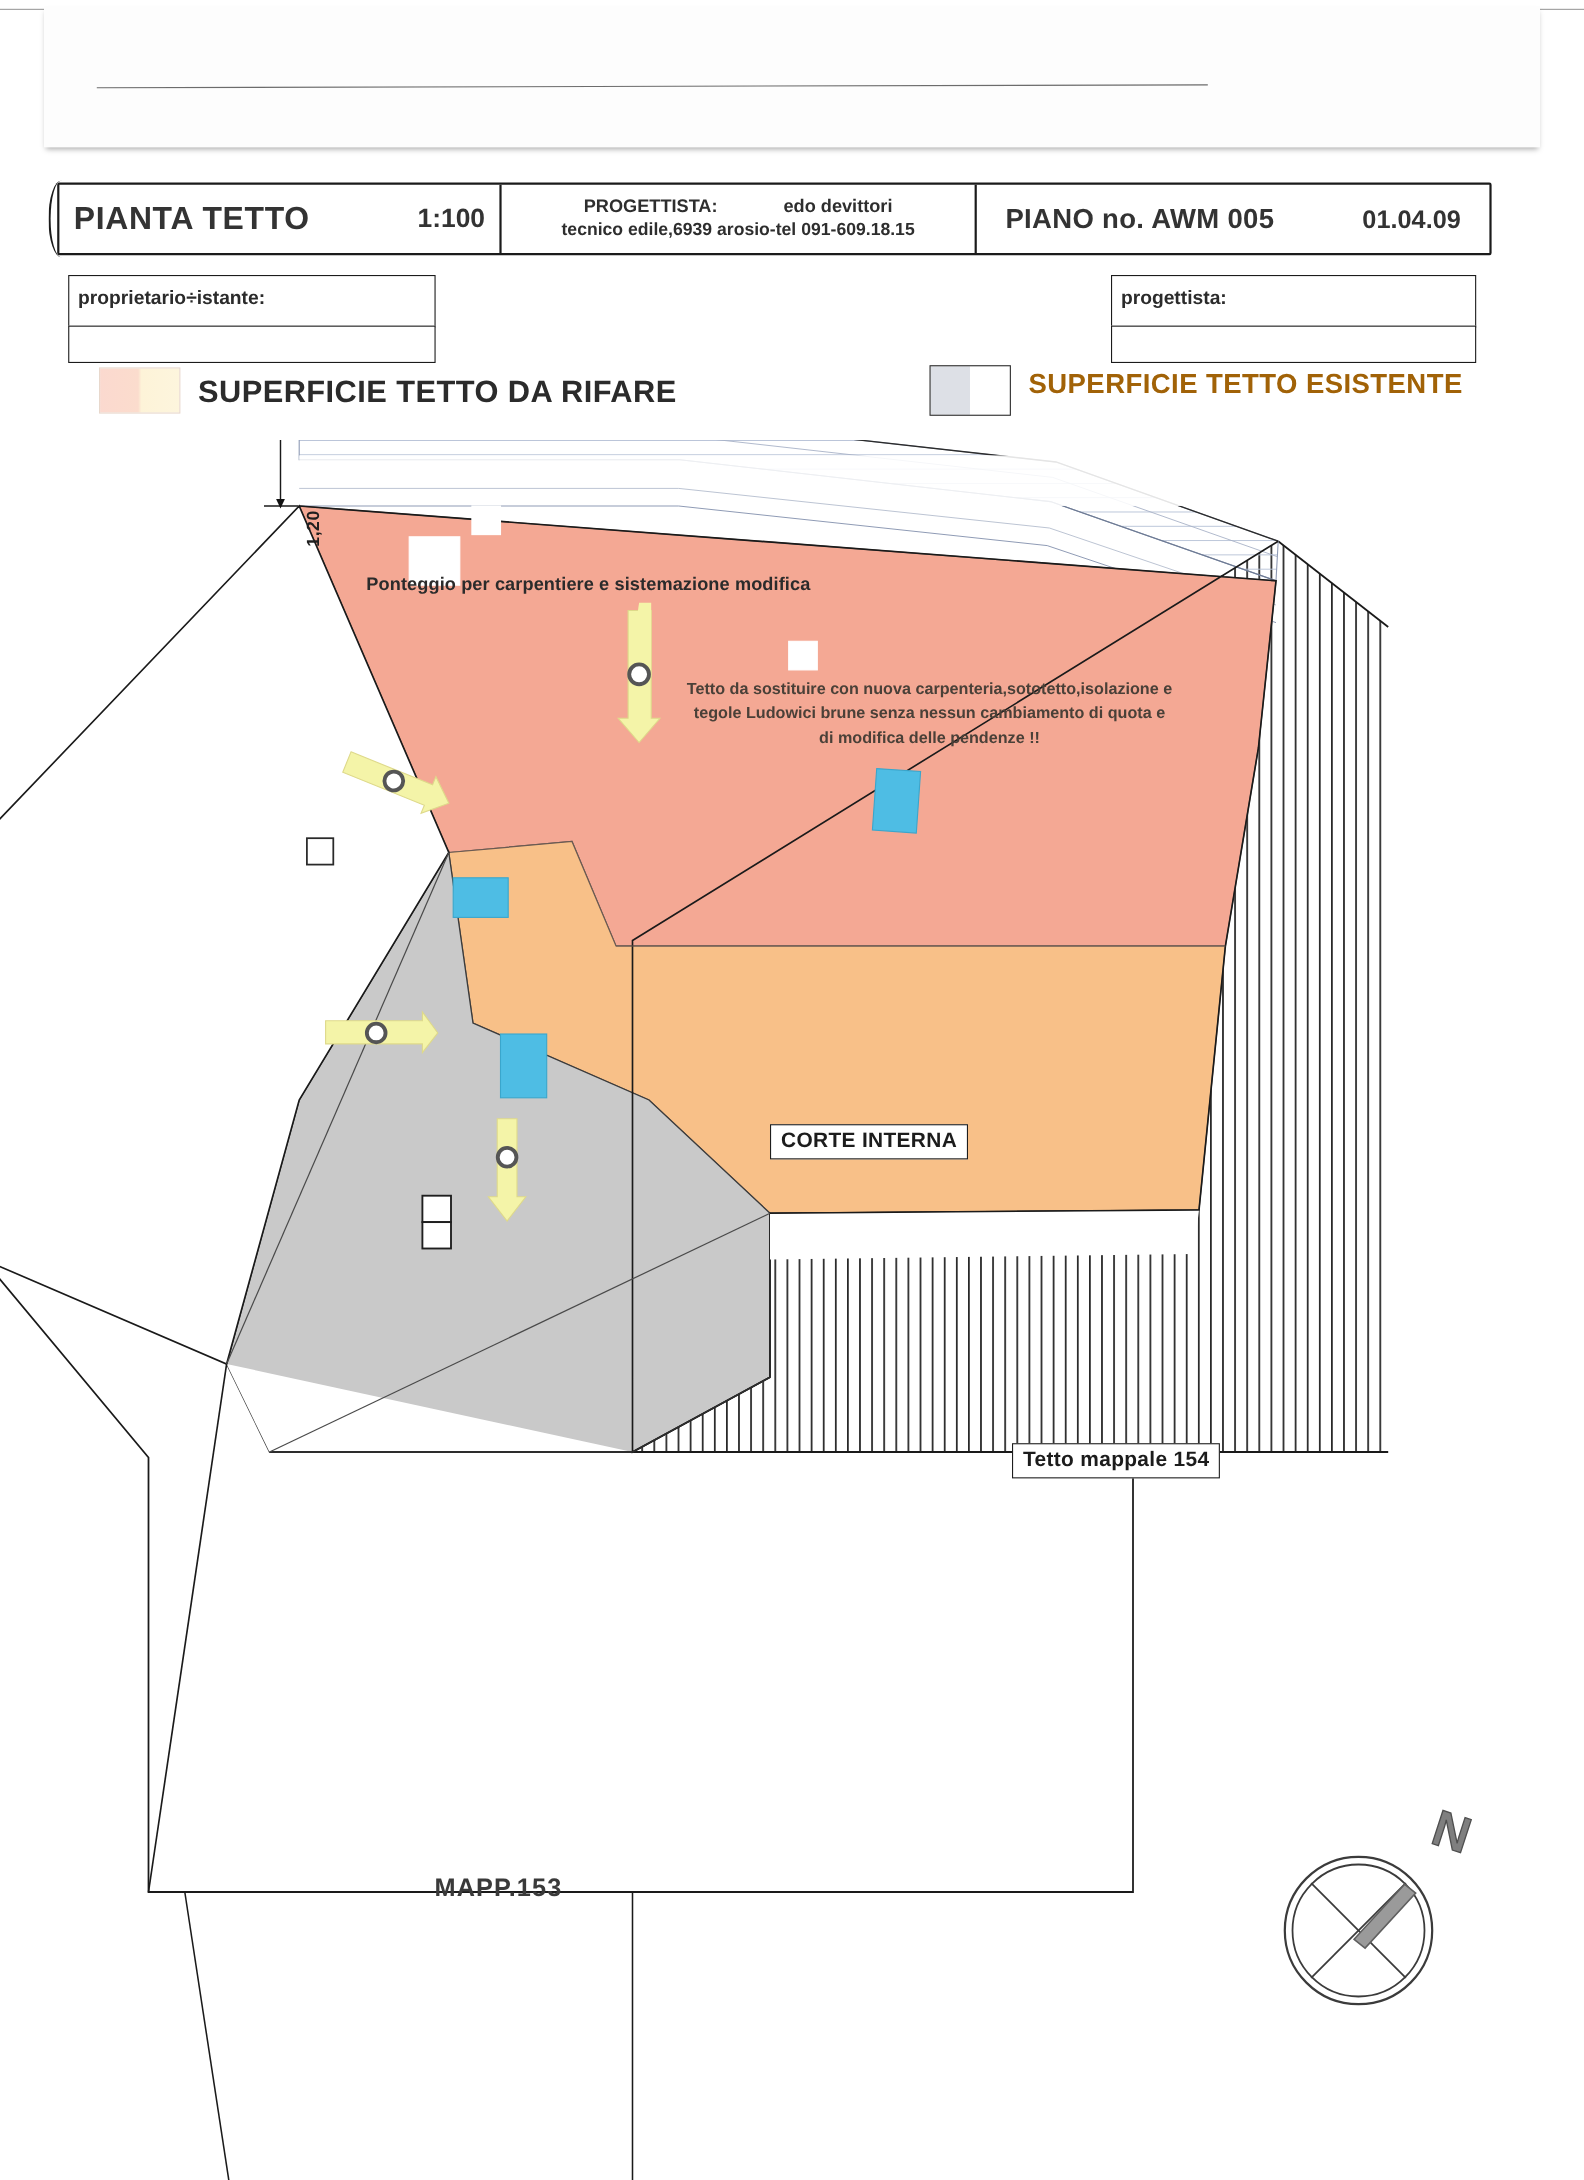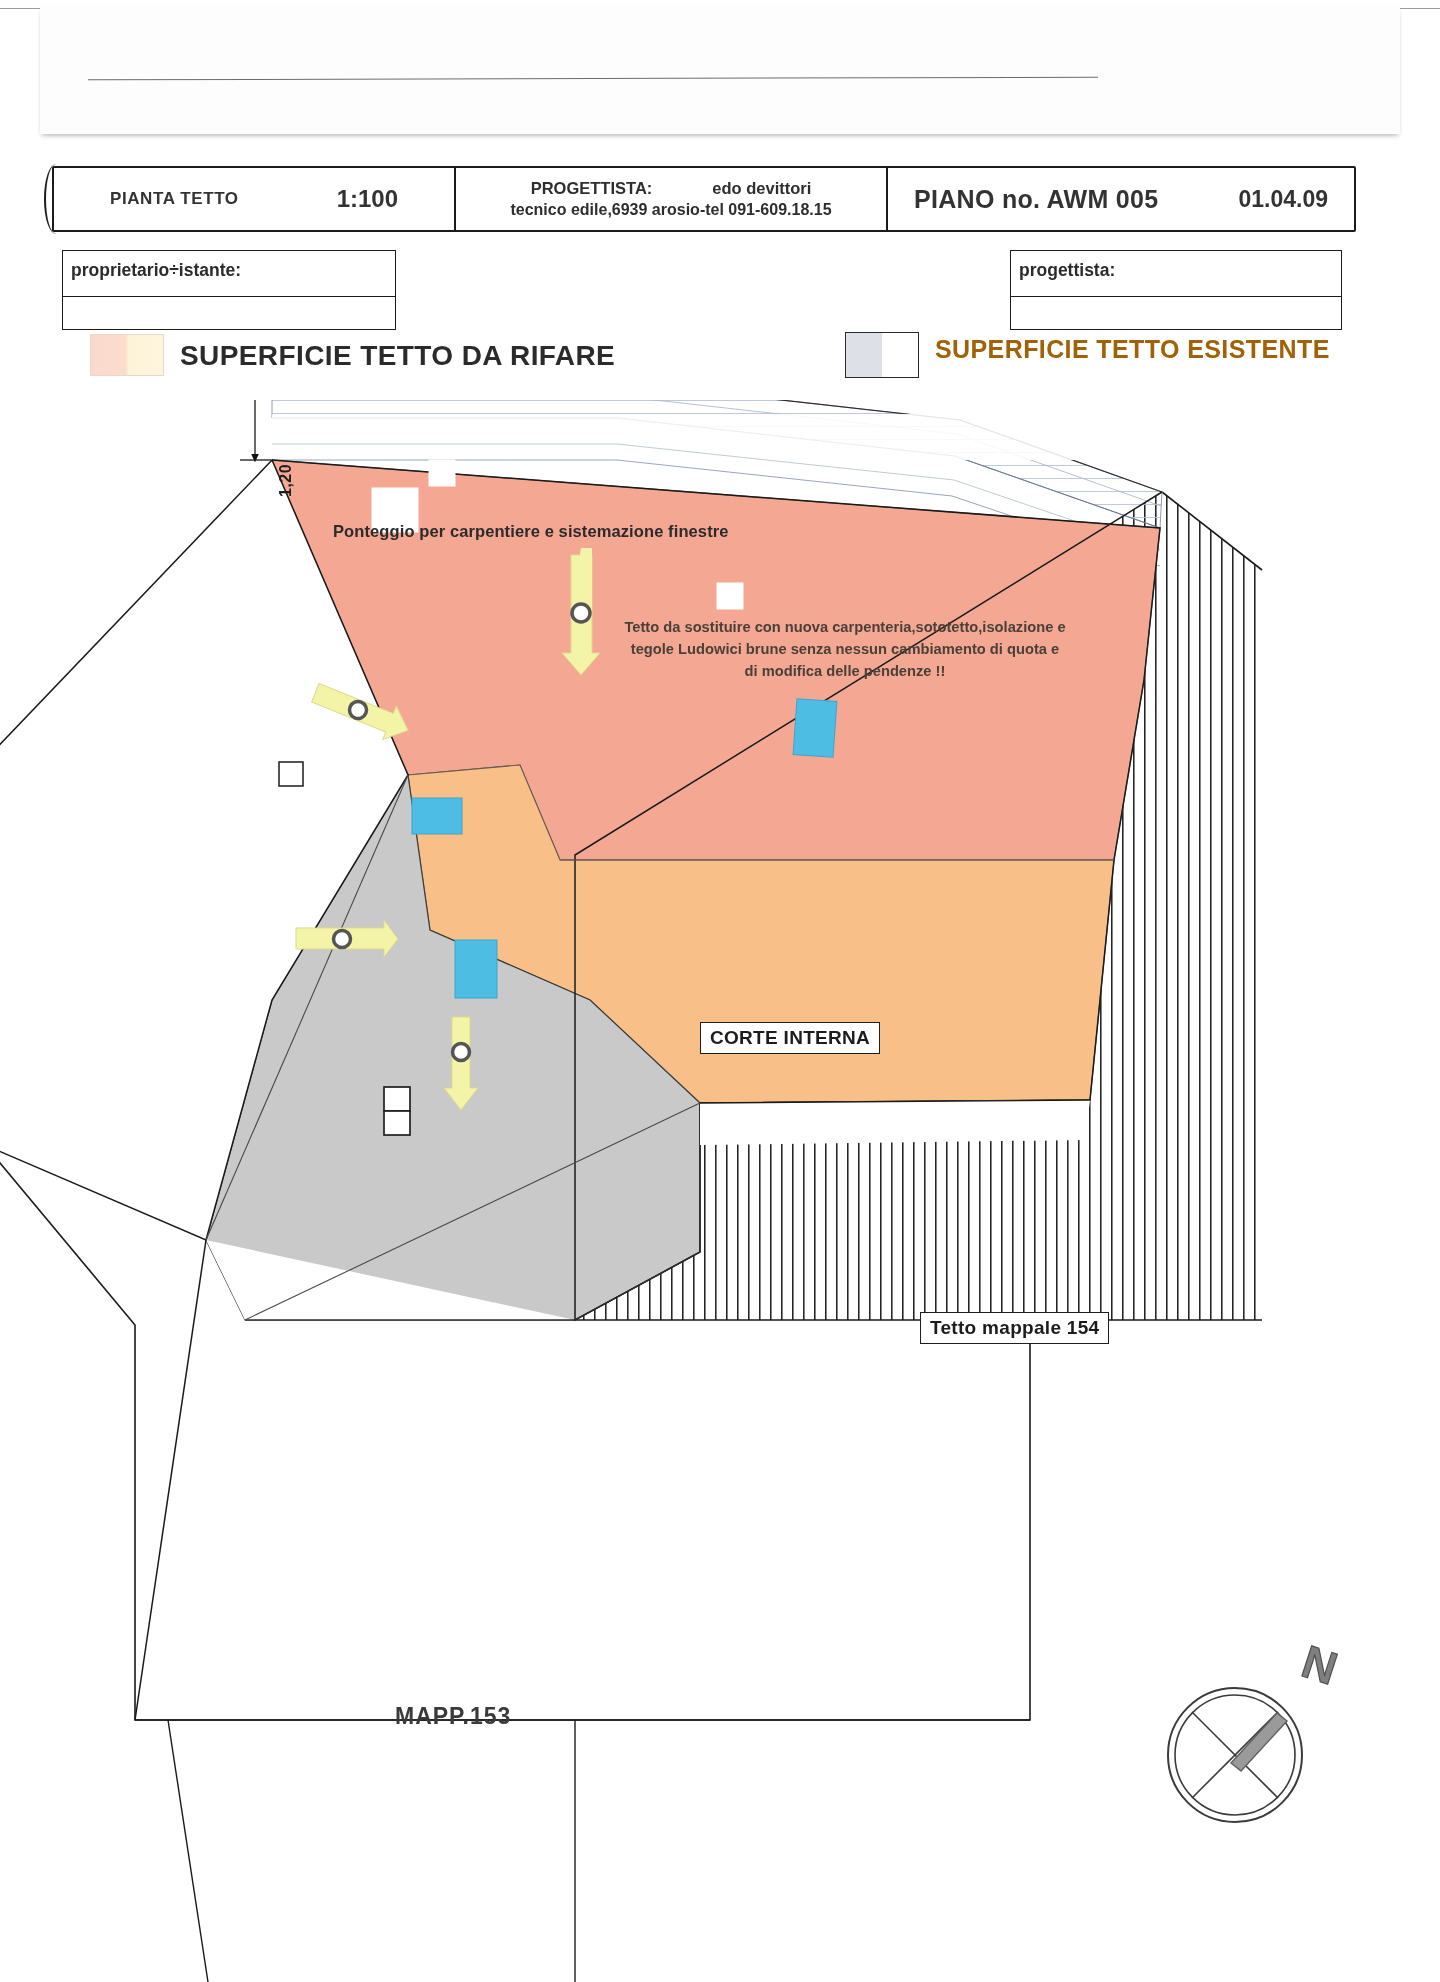--- a/index.html
+++ b/index.html
@@ -15,21 +15,21 @@
   #scan-top-rule{position:absolute;left:0;top:8px;width:1440px;height:0;
      border-top:1.2px solid #4a4a4a;opacity:.55;}
 
   
   #titleblock{position:absolute;left:52px;top:166px;width:1300px;height:62px;
      border:2px solid #1b1b1b;border-radius:2px;display:flex;align-items:stretch;background:#fff;}
   #titleblock::before{content:"";position:absolute;left:-10px;top:-4px;width:18px;height:70px;
      border-left:2px solid #1b1b1b;border-radius:60% 0 0 60%/50% 0 0 50%;}
   .tb-cell{display:flex;align-items:center;justify-content:center;height:100%;}
   #tb-left{width:400px;border-right:2px solid #1b1b1b;gap:58px;}
-  #tb-title{font-size:17px;font-weight:700;letter-spacing:.6px;color:#333;}
+  #tb-title{font-size:29px;font-weight:700;letter-spacing:.6px;color:#333;}
   #tb-scale{font-size:24px;font-weight:700;color:#333;margin-left:40px;}
   #tb-mid{width:430px;border-right:2px solid #1b1b1b;flex-direction:column;justify-content:center;gap:3px;}
   #tb-mid-row1{display:flex;gap:60px;font-size:16.5px;font-weight:700;color:#2e2e2e;}
   #tb-mid-row2{font-size:16px;font-weight:700;color:#2e2e2e;}
   #tb-right{flex:1;gap:80px;}
   #tb-plan{font-size:25px;font-weight:700;color:#333;letter-spacing:.3px;}
   #tb-date{font-size:23px;font-weight:700;color:#333;}
 
   
   .sigbox{position:absolute;border:1.6px solid #1b1b1b;background:#fff;text-align:center;}
@@ -229,21 +229,21 @@
       <line x1="-43" y1="-43" x2="43" y2="43" stroke="#3b3b3b" stroke-width="1.6"></line>
       <line x1="-43" y1="43" x2="43" y2="-43" stroke="#3b3b3b" stroke-width="1.6"></line>
       <path d="M-4,8 L42,-42 L52,-34 L6,16 Z" fill="#9a9a9a" stroke="#5f5f5f" stroke-width="1.4"></path>
       <g transform="translate(64,-80) rotate(18)">
         <text x="0" y="0" font-family="'Liberation Sans',sans-serif" font-size="46" font-weight="700" fill="#7f7f7f" stroke="#4f4f4f" stroke-width="1.2">N</text>
       </g>
     </g>
   </svg>
 
   <div id="dim-120">1,20</div>
-  <div id="label-ponteggio">Ponteggio per carpentiere e sistemazione finestre</div>
+  <div id="label-ponteggio">Ponteggio per carpentiere e sistemazione modifica</div>
 
   <div id="note-tetto">
     <div>Tetto da sostituire con nuova carpenteria,sototetto,isolazione e</div>
     <div>tegole Ludowici brune senza nessun cambiamento di quota e</div>
     <div>di modifica delle pendenze !!</div>
   </div>
 
   <div class="boxlabel" id="label-corte">CORTE INTERNA</div>
   <div class="boxlabel" id="label-tetto154">Tetto mappale 154</div>
   <div id="label-mapp153">MAPP.153</div>

